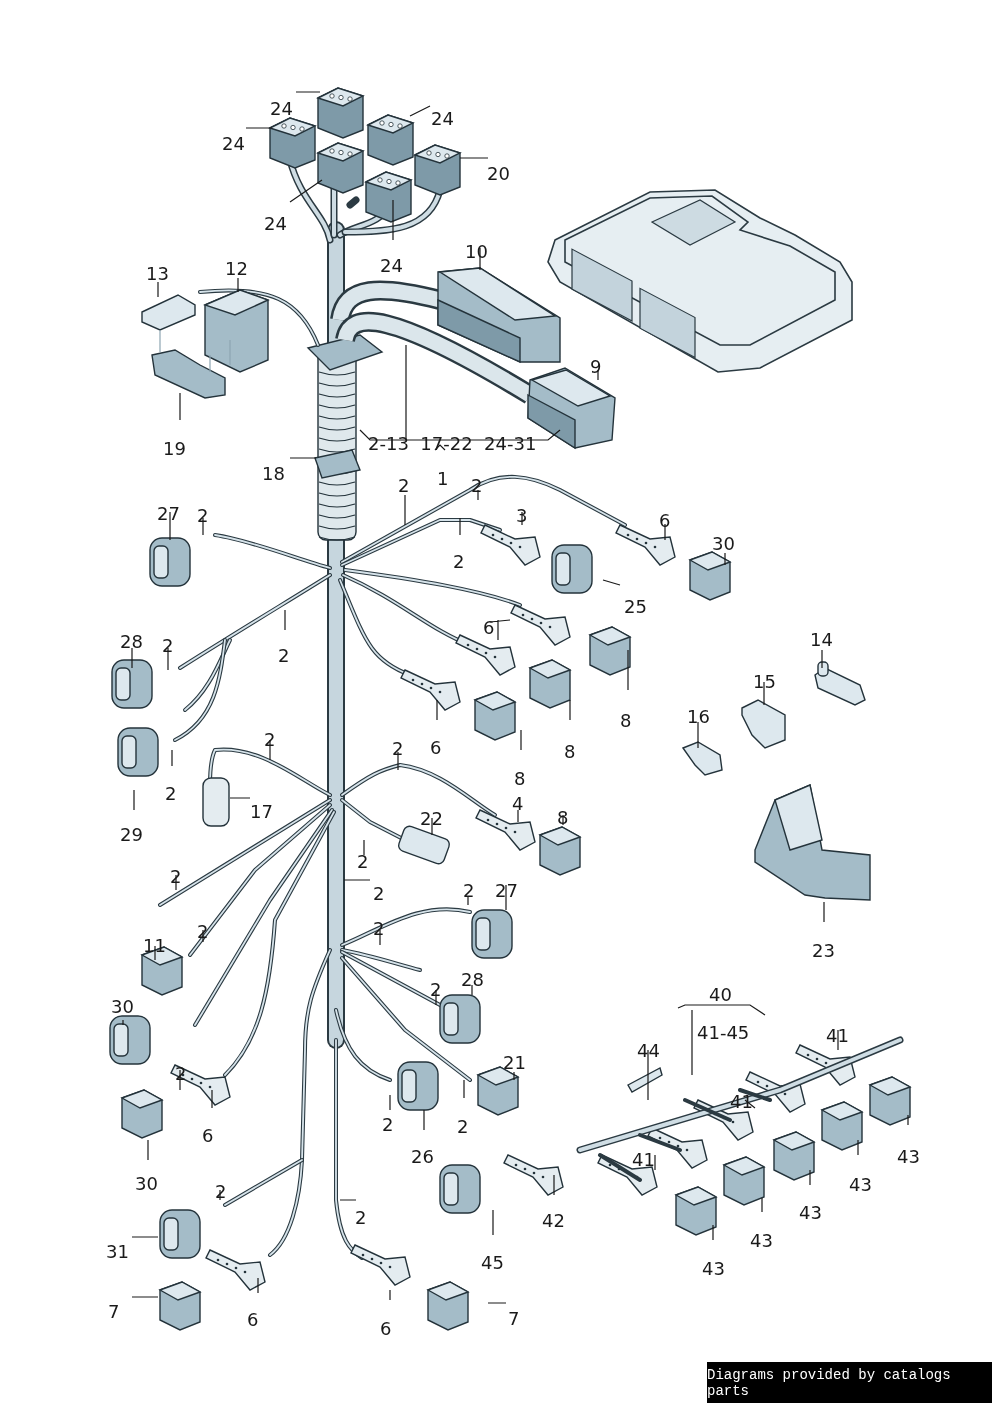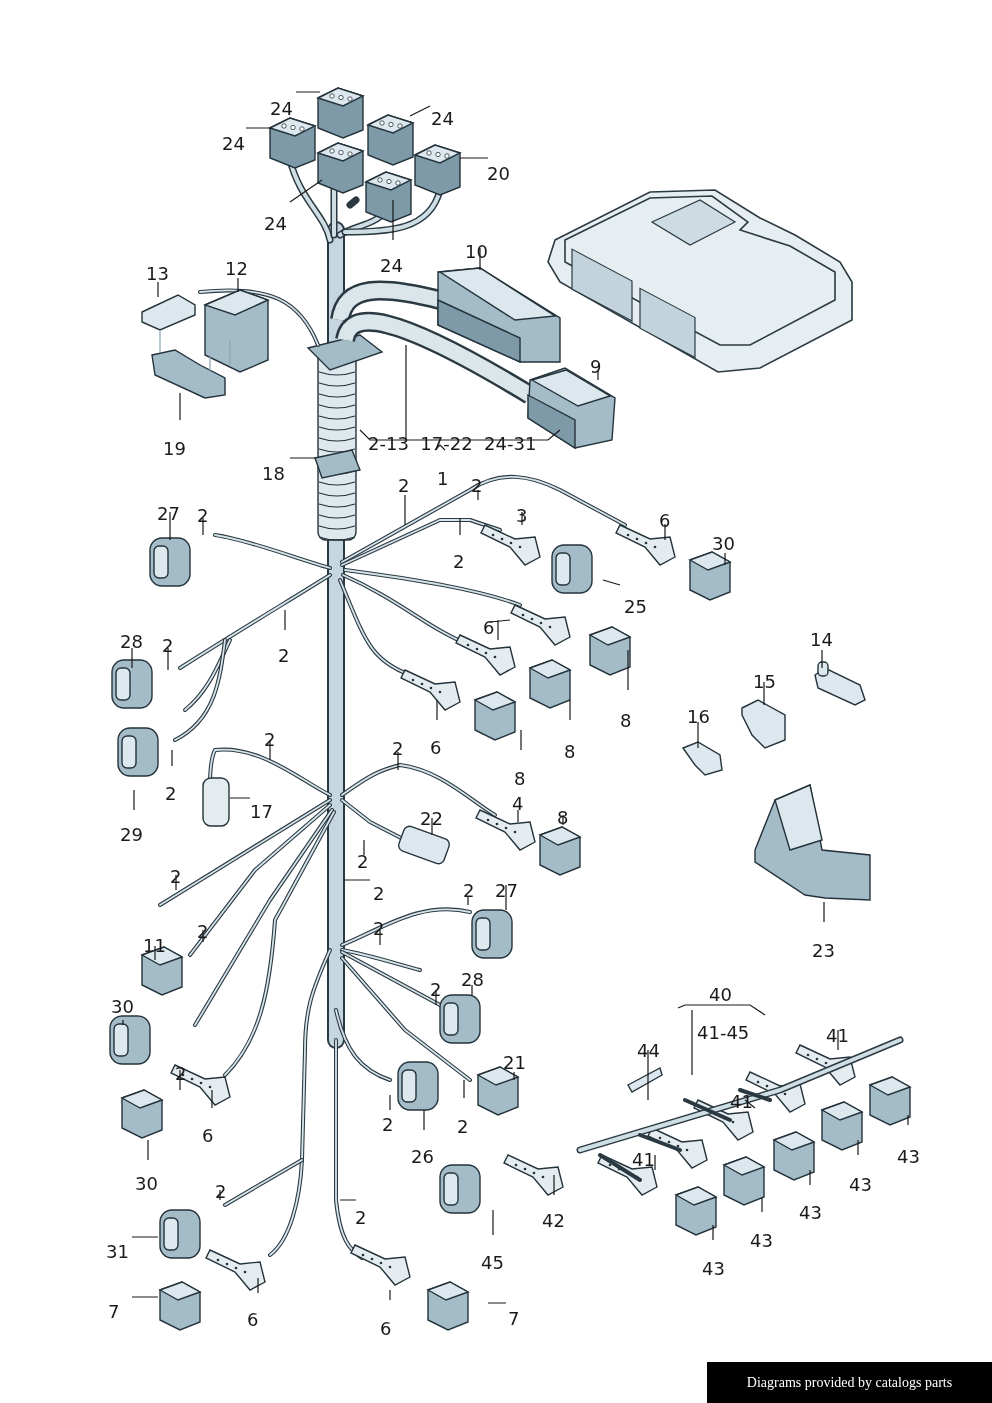--- a/index.html
+++ b/index.html
@@ -12,21 +12,21 @@
   .thin{stroke:#2b3a42;stroke-width:4;fill:none;stroke-linecap:round;stroke-linejoin:round;}
   .thin-in{stroke:#d6e3ea;stroke-width:1.8;fill:none;stroke-linecap:round;stroke-linejoin:round;}
   .trunk{stroke:#2b3a42;stroke-width:18;fill:none;stroke-linecap:round;}
   .trunk-in{stroke:#c6d6de;stroke-width:14;fill:none;stroke-linecap:round;}
   .conn-dark{fill:#7e9aa8;stroke:#24333b;stroke-width:1.4;}
   .conn-mid{fill:#a4bcc8;stroke:#24333b;stroke-width:1.4;}
   .conn-light{fill:#dde8ee;stroke:#24333b;stroke-width:1.4;}
   .boot{fill:#e4ecf0;stroke:#24333b;stroke-width:1.4;}
   .ecu{fill:#e6eef2;stroke:#2b3a42;stroke-width:1.6;}
   #footer-badge{position:absolute;left:707px;top:1362px;width:285px;height:41px;background:#000000;color:#ffffff;
-    font-family:Liberation Serif, serif;font-size:14px;display:flex;align-items:center;justify-content:center;}
+    font-family:Liberation Mono, monospace;font-size:14px;display:flex;align-items:center;justify-content:center;}
 </style>
 </head>
 <body>
 
 <svg id="diagram" viewBox="0 0 992 1403" xmlns="http://www.w3.org/2000/svg">
 
   <g>
     <path class="ecu" d="M555 240 L650 192 L715 190 L760 218 L795 235 L840 262 L852 282 L852 320 L760 368 L718 372 L560 282 L548 262 Z"></path>
     <path class="ecu" d="M565 240 L650 198 L712 196 L748 222 L740 230 L790 246 L835 272 L835 300 L750 345 L720 345 L565 262 Z" fill="#d4e0e6"></path>
     <path d="M652 222 L700 200 L735 222 L690 245 Z" fill="#cddbe2" stroke="#2b3a42" stroke-width="1.2"></path>

